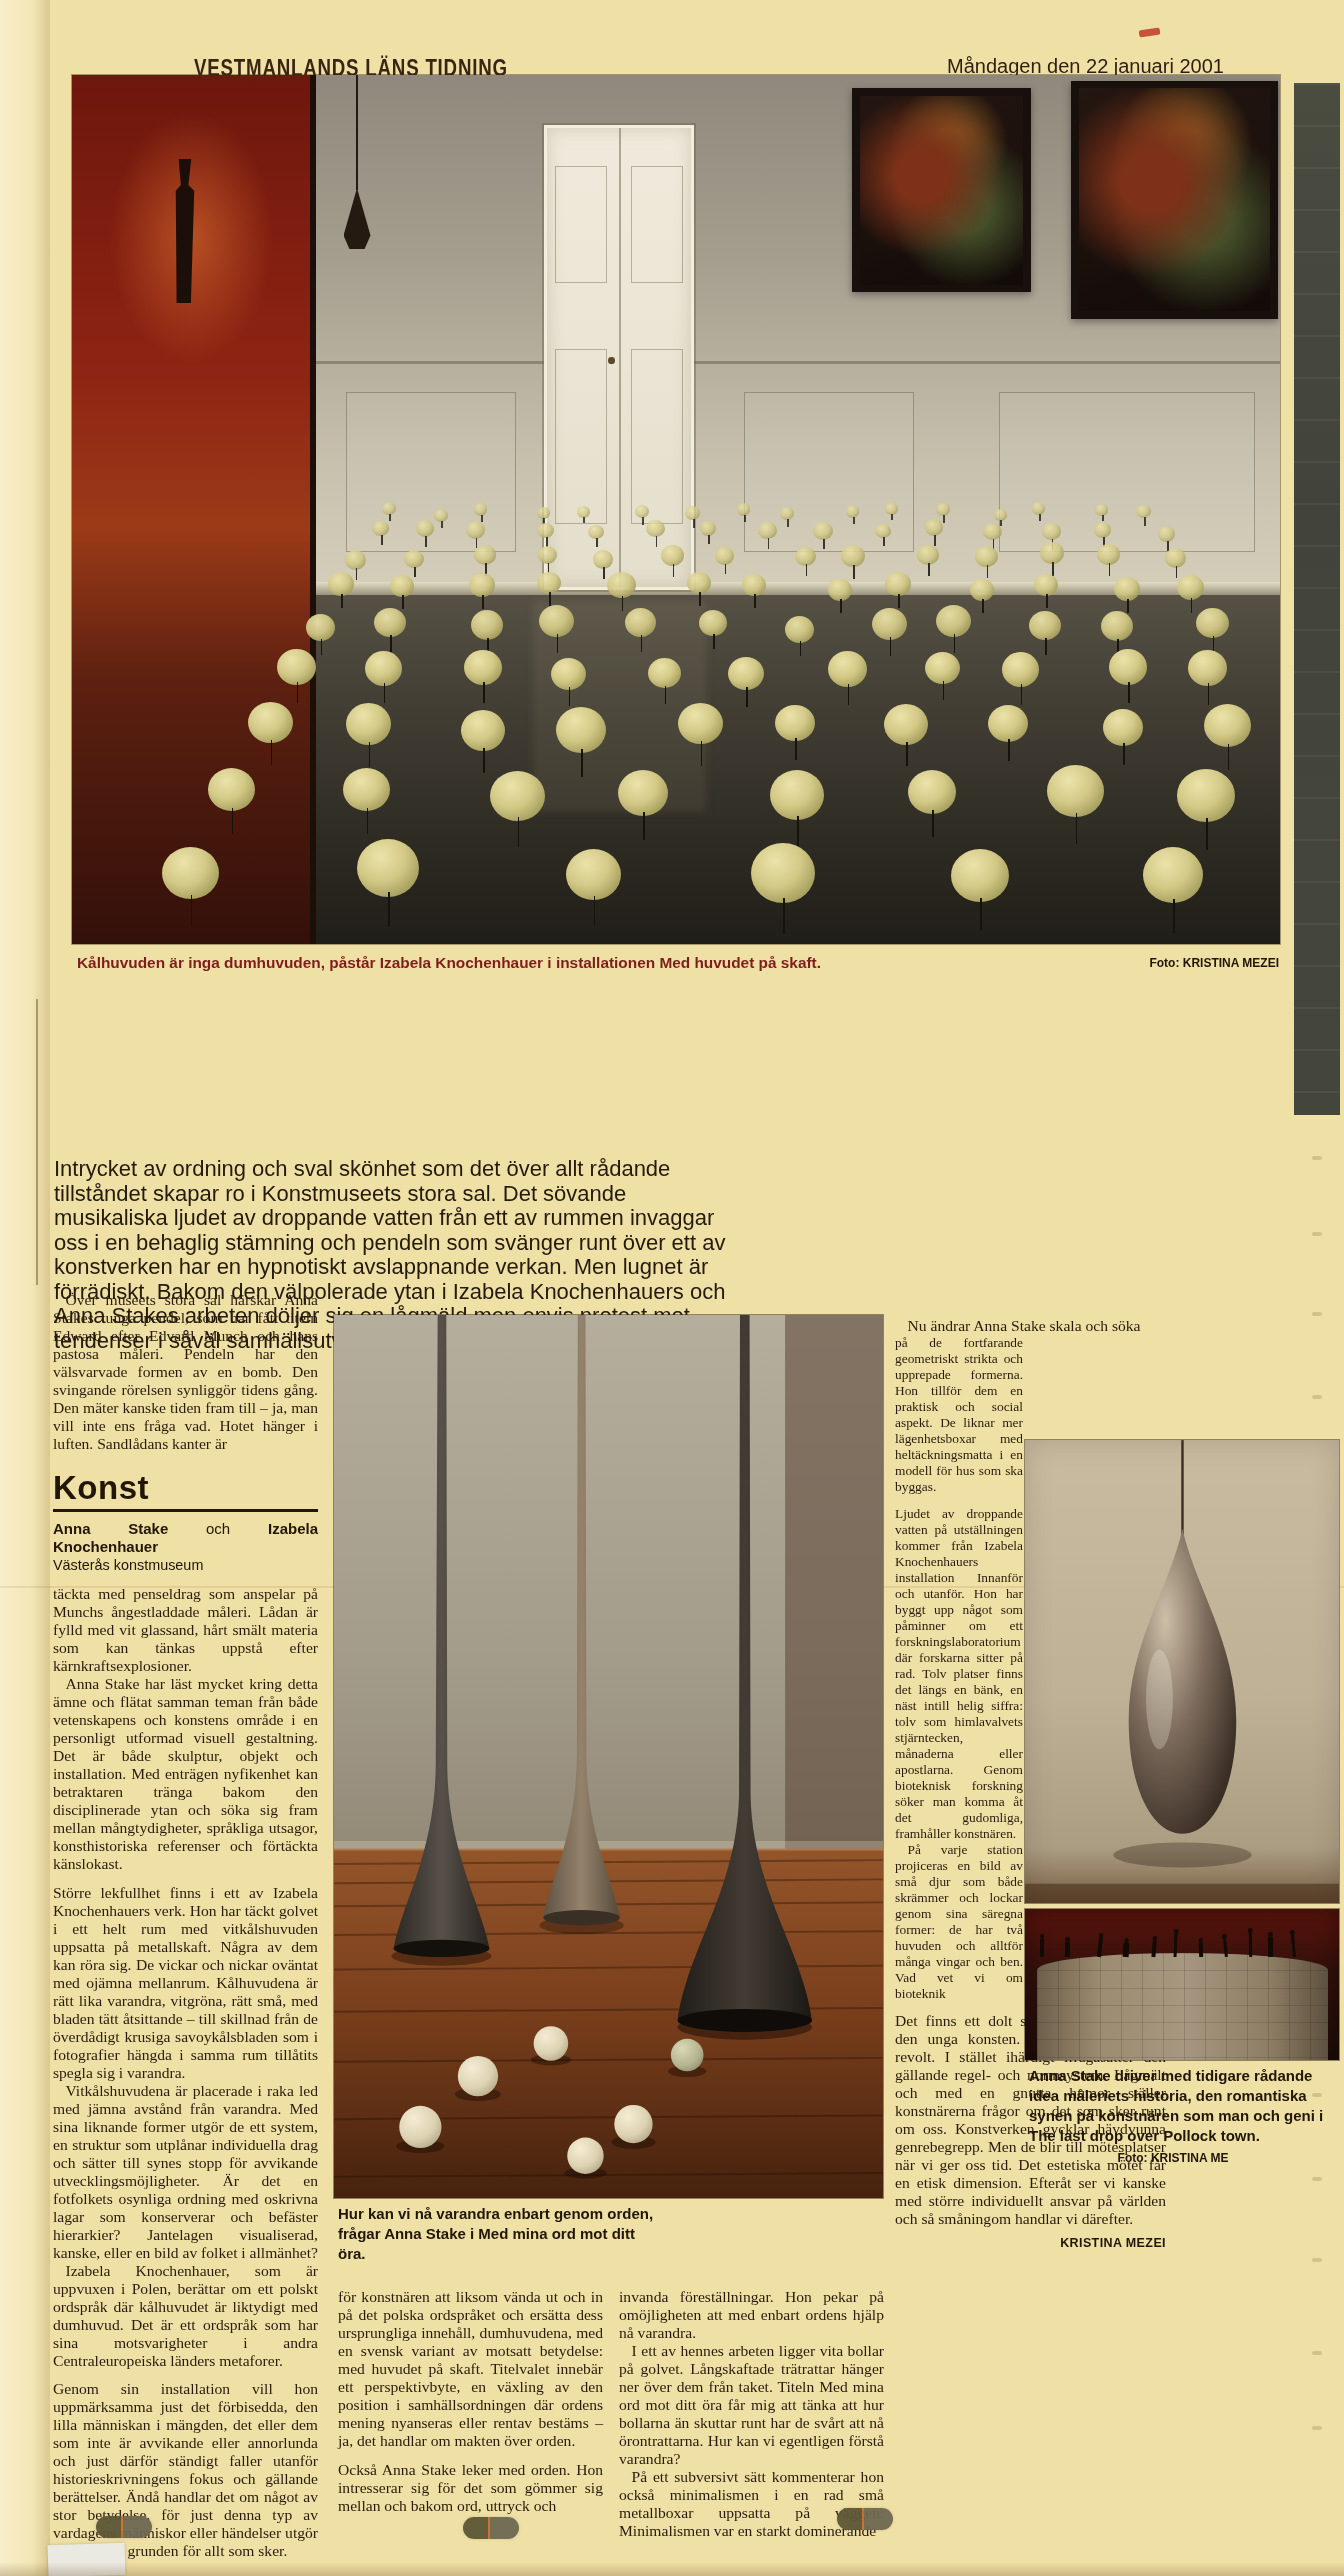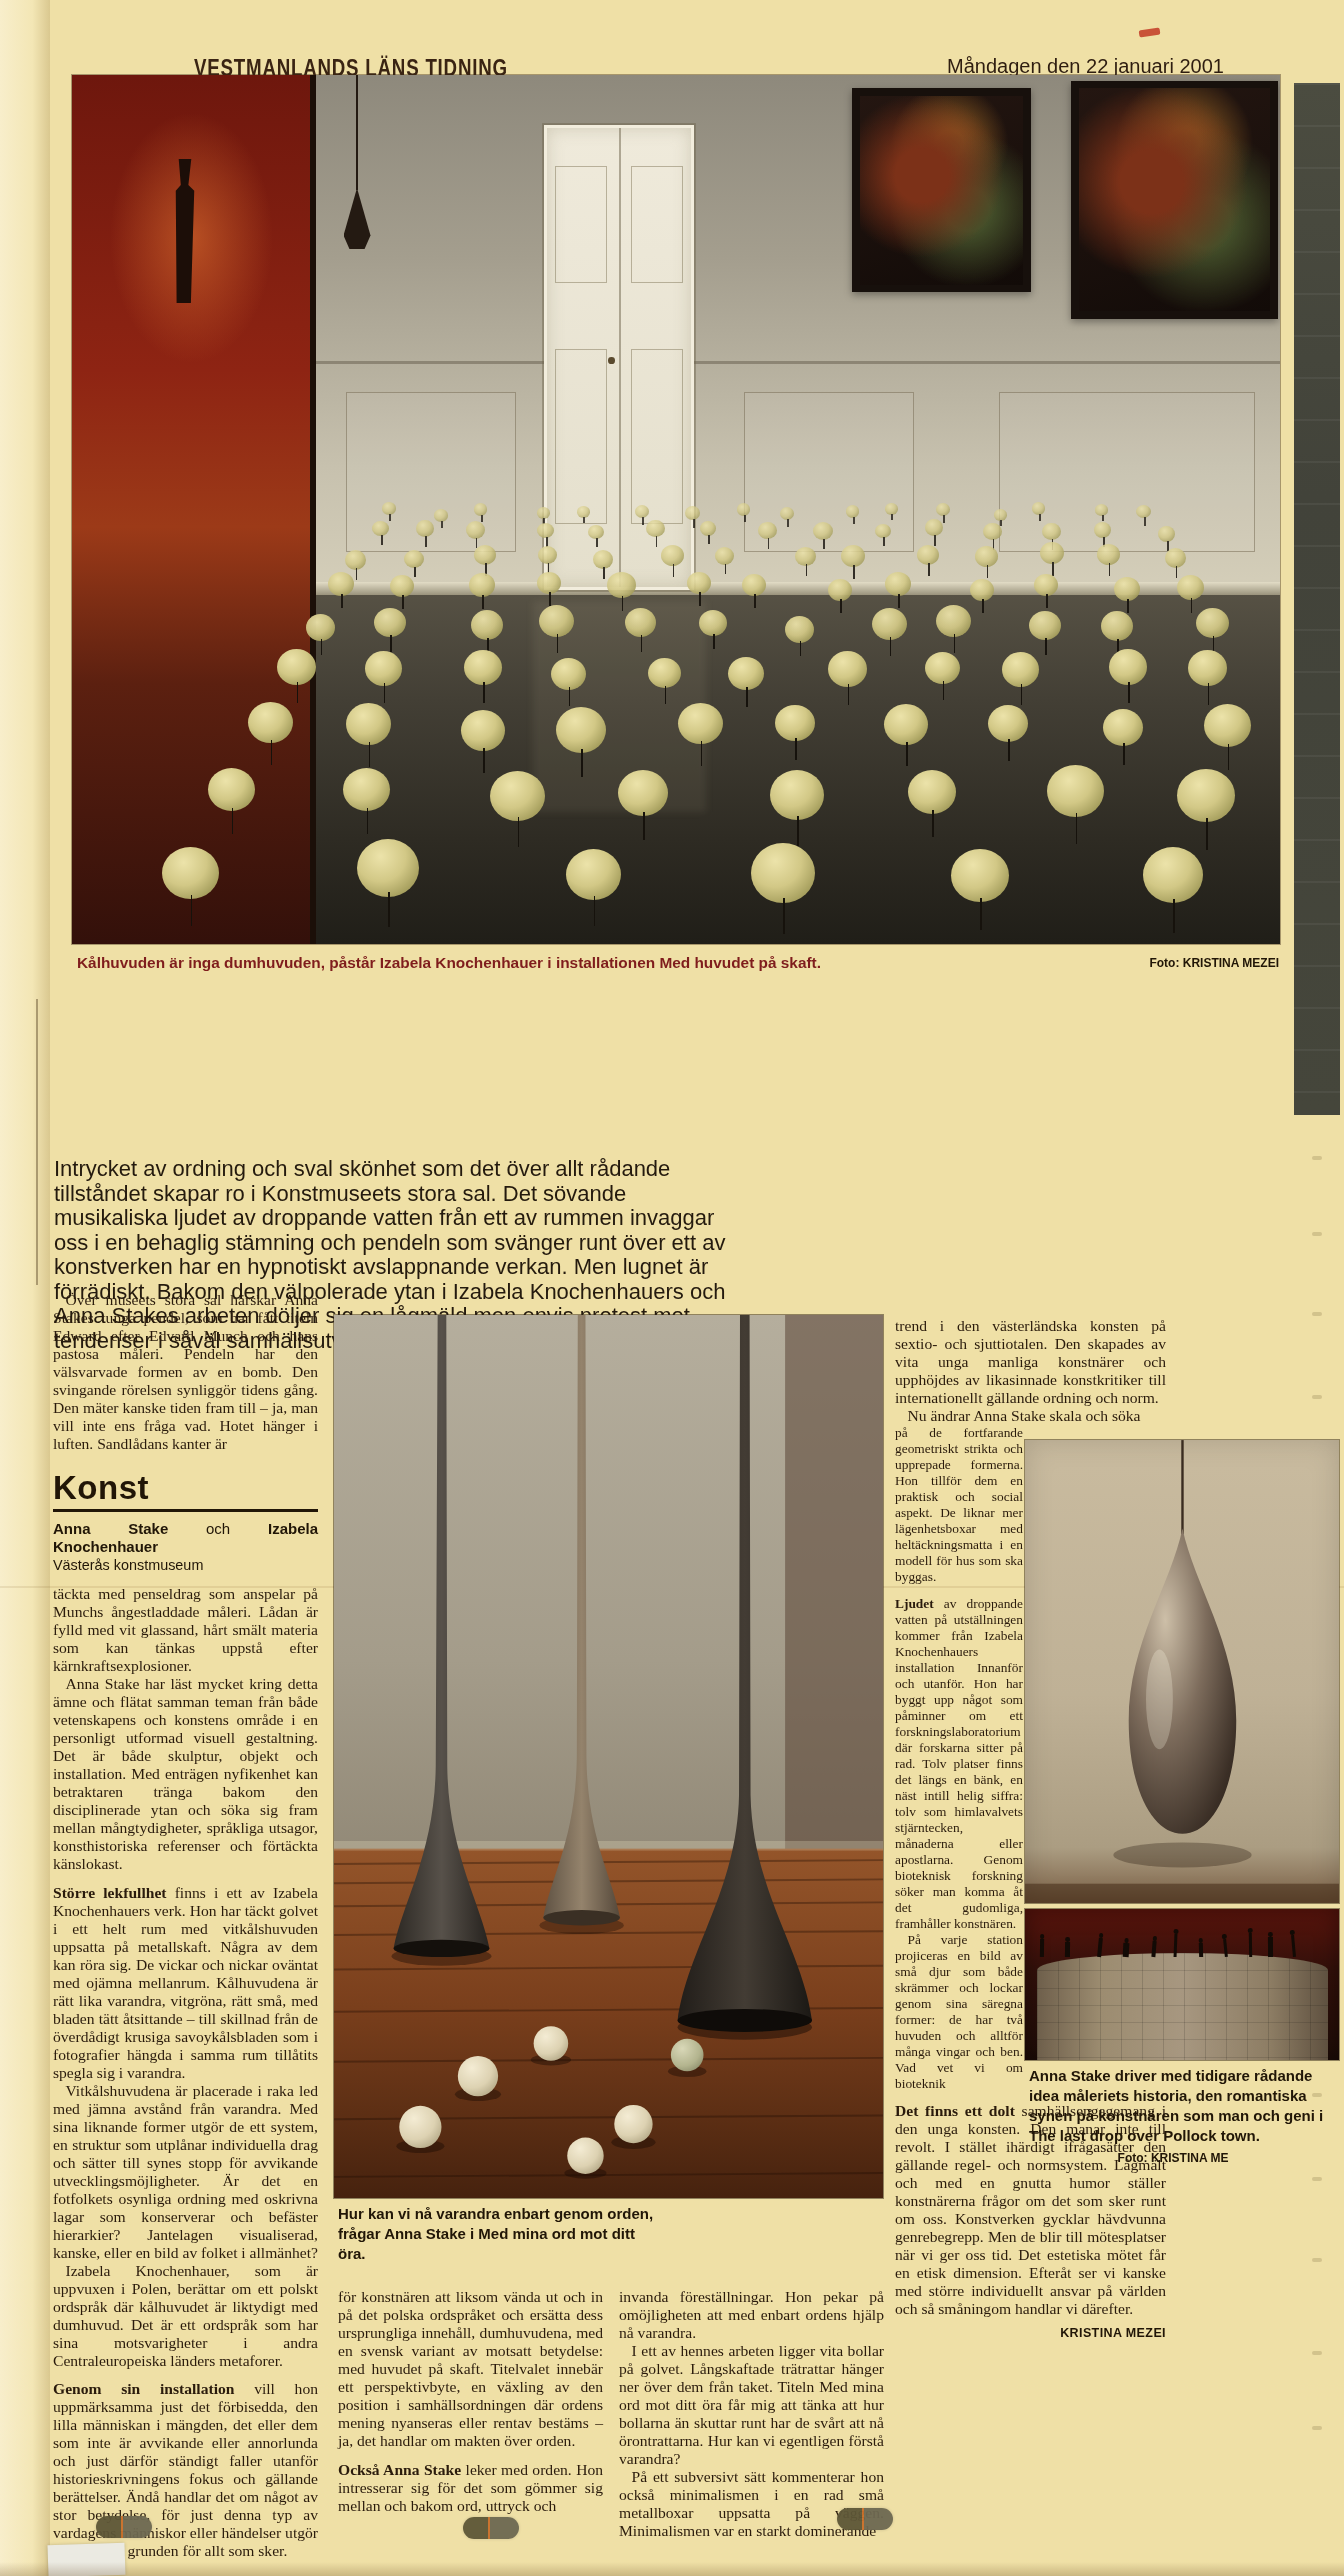--- a/index.html
+++ b/index.html
@@ -66,21 +66,21 @@
   .left-rule{left:36px;top:999px;width:1.9px;height:286px;background:rgba(90,70,40,.45);}
   .headline{left:44px;top:987px;width:1277px;font:bold 93px/1.05 "Liberation Serif",serif;color:#20150b;
     letter-spacing:-1.9px;white-space:nowrap;}
   .lead{left:54px;top:1135px;width:672px;font:22px/24.5px "Liberation Sans",sans-serif;color:#241a0e;}
 
   
   .col{text-align:justify;font:15.6px/18px "Liberation Serif",serif;color:#2a1b0c;}
   .col p{margin:0;}
   .col p.ind{text-indent:12.5px;}
   .col p.bp{margin-top:10.6px;}
-  .lede{font-weight:bold;}
+  .lede{font-weight:normal;}
   .col1{left:53px;top:1291px;width:265px;}
   .col2{left:338px;top:2288px;width:265px;}
   .col3{left:619px;top:2288px;width:265px;}
   .col4{left:895px;top:1317px;width:271px;}
   .col4 .narrow{width:128px;font-size:13.4px;line-height:16px;overflow-wrap:anywhere;}
   .byline{margin-top:7.7px;text-align:right;font:bold 12.5px "Liberation Sans",sans-serif;letter-spacing:0.4px;color:#211607;}
 
   
   .konst{margin:17.3px 0 11.5px;}
   .konst-title{font:bold 33px/35px "Liberation Sans",sans-serif;color:#211607;letter-spacing:0.5px;}
@@ -603,21 +603,20 @@
     <p class="bp"><span class="lede">Också Anna Stake</span><span> leker med orden. Hon intresserar sig för det som gömmer sig mellan och bakom ord, uttryck och</span></p>
   </div>
   <div class="abs col col3">
     <p>invanda föreställningar. Hon pekar på omöjligheten att med enbart ordens hjälp nå varandra.</p>
     <p class="ind">I ett av hennes arbeten ligger vita bollar på golvet. Långskaftade trätrattar hänger ner över dem från taket. Titeln Med mina ord mot ditt öra får mig att tänka att hur bollarna än skuttar runt har de svårt att nå örontrattarna. Hur kan vi egentligen förstå varandra?</p>
     <p class="ind">På ett subversivt sätt kommenterar hon också minimalismen i en rad små metallboxar uppsatta på väggen. Minimalismen var en starkt dominerande</p>
   </div>
 
   <div class="abs col col4">
     <div class="wide">
-      <p>trend i den västerländska konsten på sextio- och sjuttiotalen. Den skapades av vita unga manliga konstnärer och upphöjdes av likasinnade konstkritiker till internationellt gällande ordning och norm.</p>
       <p class="ind">Nu ändrar Anna Stake skala och söka</p>
     </div>
     <div class="narrow">
       <p>på de fortfarande geometriskt strikta och upprepade formerna. Hon tillför dem en praktisk och social aspekt. De liknar mer lägenhetsboxar med heltäckningsmatta i en modell för hus som ska byggas.</p>
       <p class="bp"><span class="lede">Ljudet</span><span> av droppande vatten på utställningen kommer från Izabela Knochenhauers installation Innanför och utanför. Hon har byggt upp något som påminner om ett forskningslaboratorium där forskarna sitter på rad. Tolv platser finns det längs en bänk, en näst intill helig siffra: tolv som himlavalvets stjärntecken, månaderna eller apostlarna. Genom bioteknisk forskning söker man komma åt det gudomliga, framhåller konstnären.</span></p>
       <p class="ind">På varje station projiceras en bild av små djur som både skrämmer och lockar genom sina säregna former: de har två huvuden och alltför många vingar och ben. Vad vet vi om bioteknik</p>
     </div>
     <div class="wide">
       <p class="bp"><span class="lede">Det finns ett dolt</span><span> samhällsengagemang i den unga konsten. Den manar inte till revolt. I stället ihärdigt ifrågasätter den gällande regel- och normsystem. Lågmält och med en gnutta humor ställer konstnärerna frågor om det som sker runt om oss. Konstverken gycklar hävdvunna genrebegrepp. Men de blir till mötesplatser när vi ger oss tid. Det estetiska mötet får en etisk dimension. Efteråt ser vi kanske med större individuellt ansvar på världen och så småningom handlar vi därefter.</span></p>
       <div class="byline">KRISTINA MEZEI</div>

